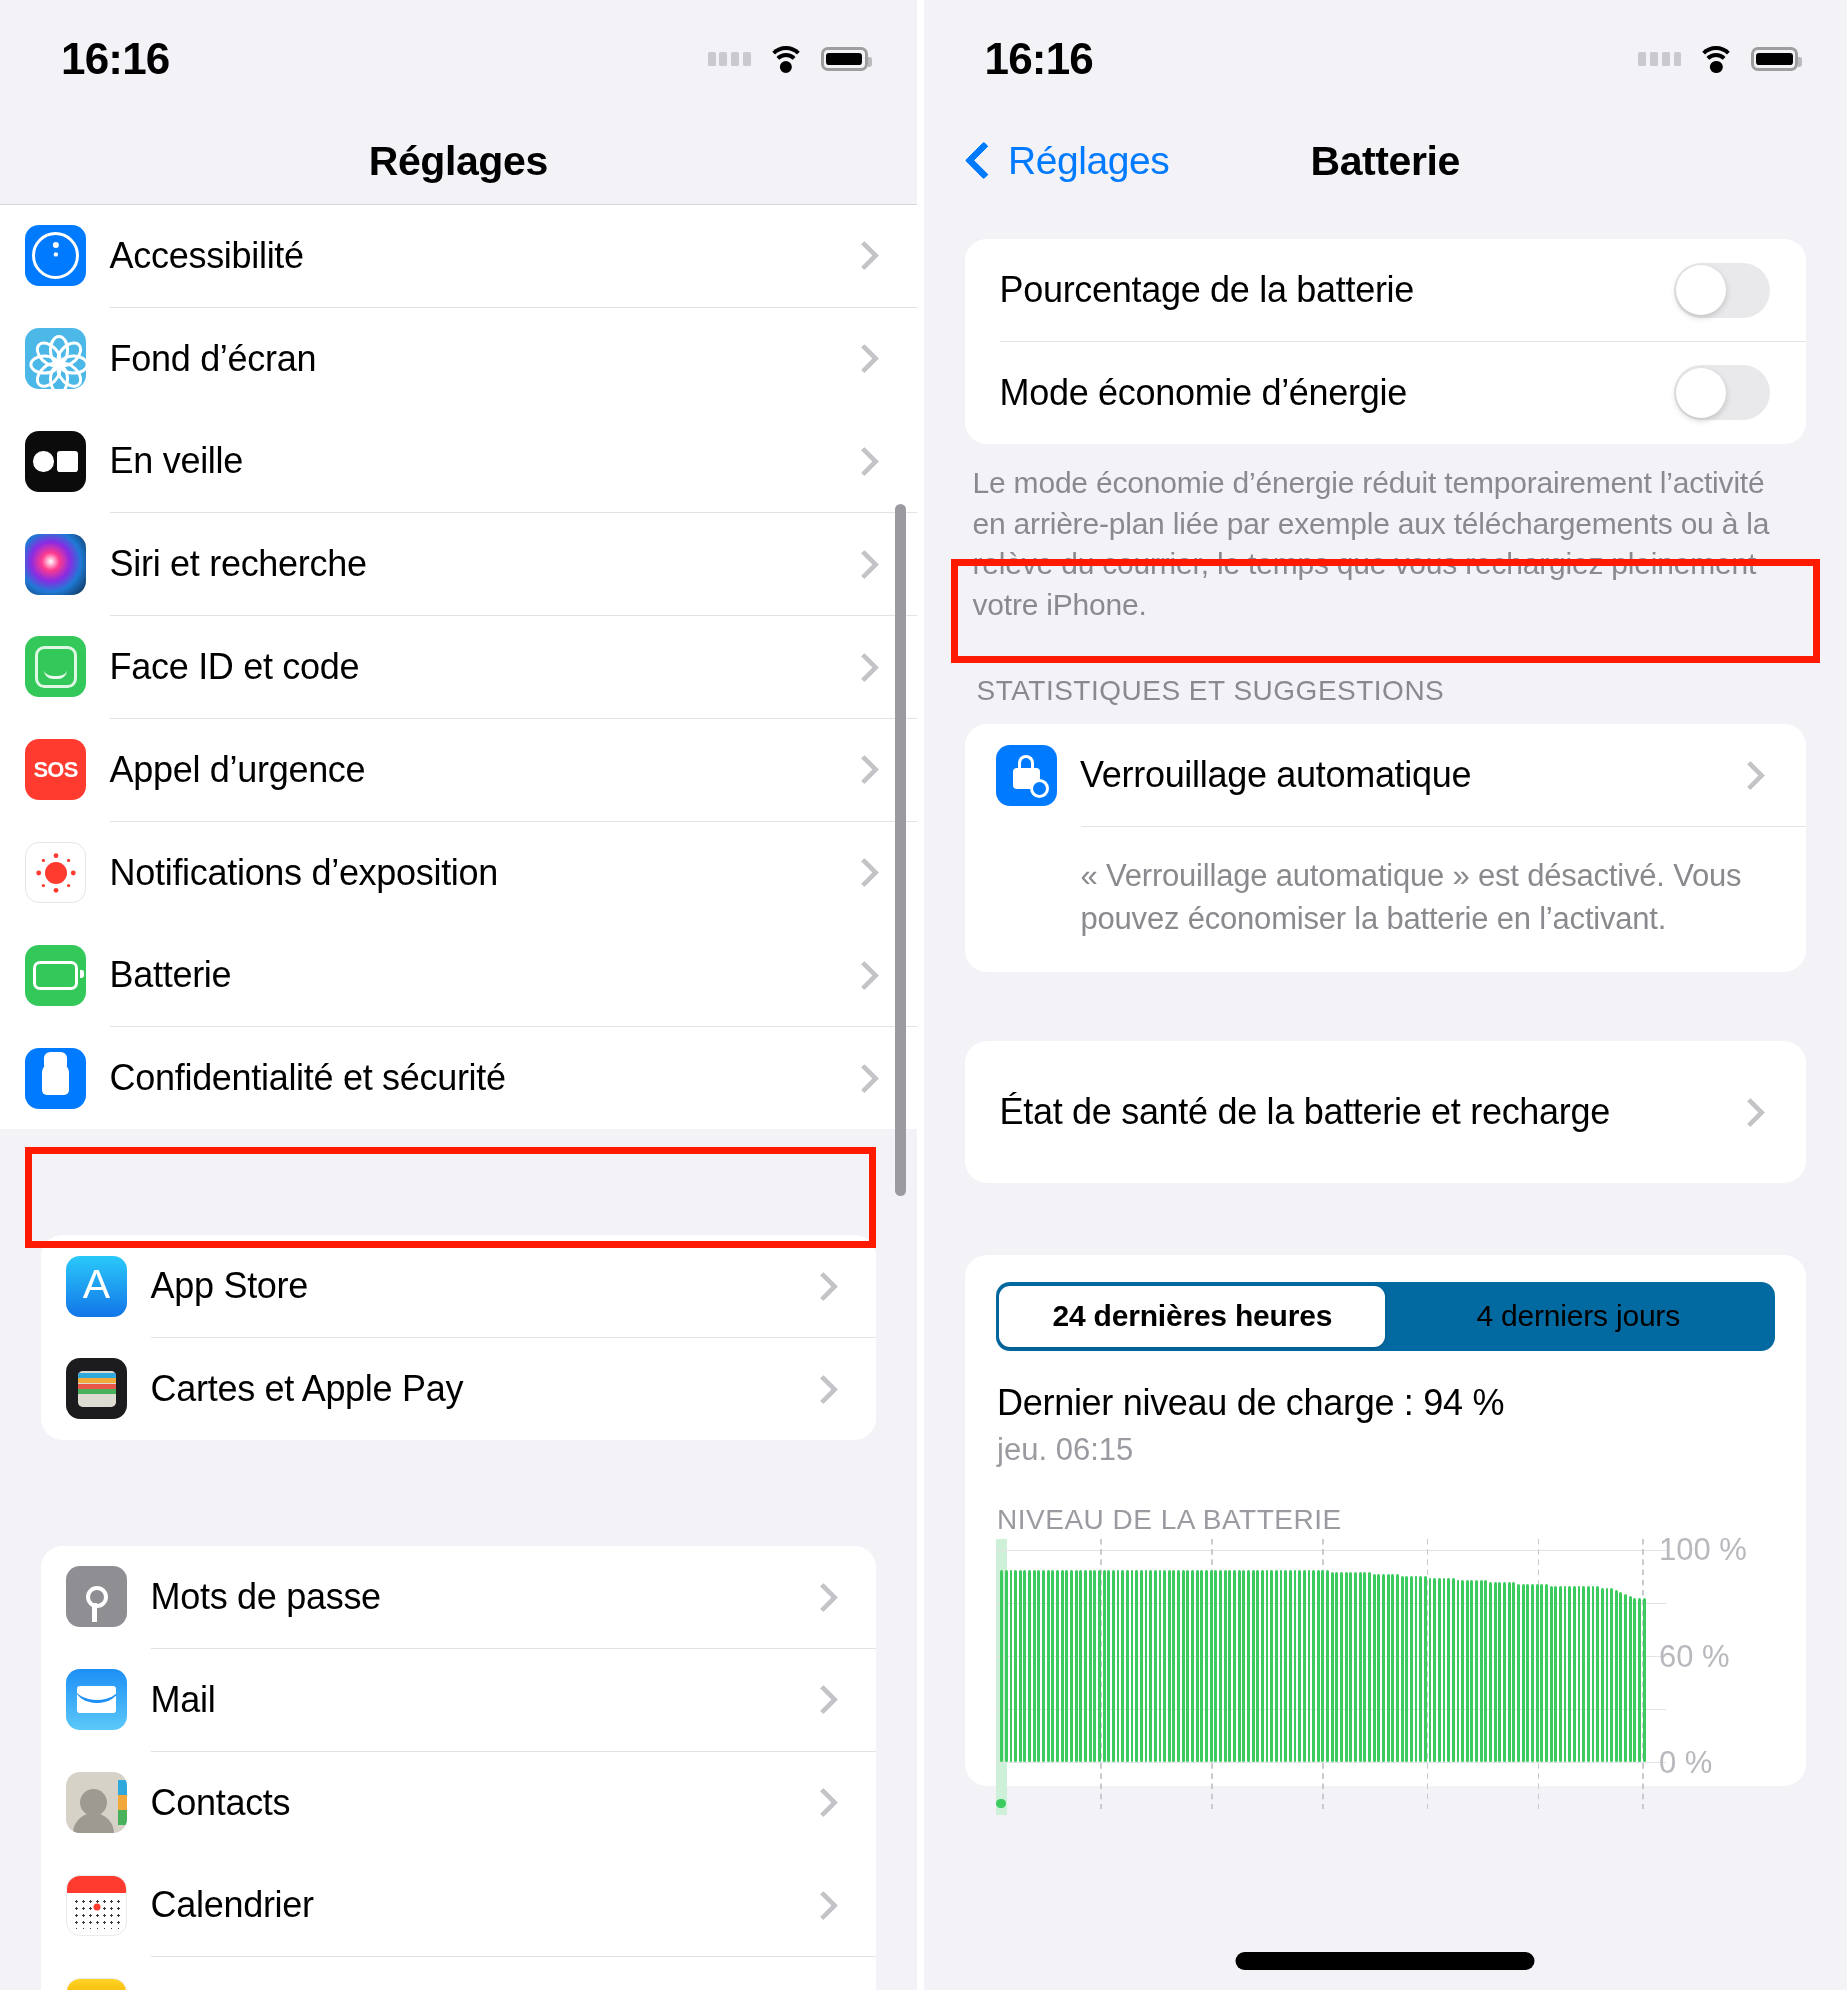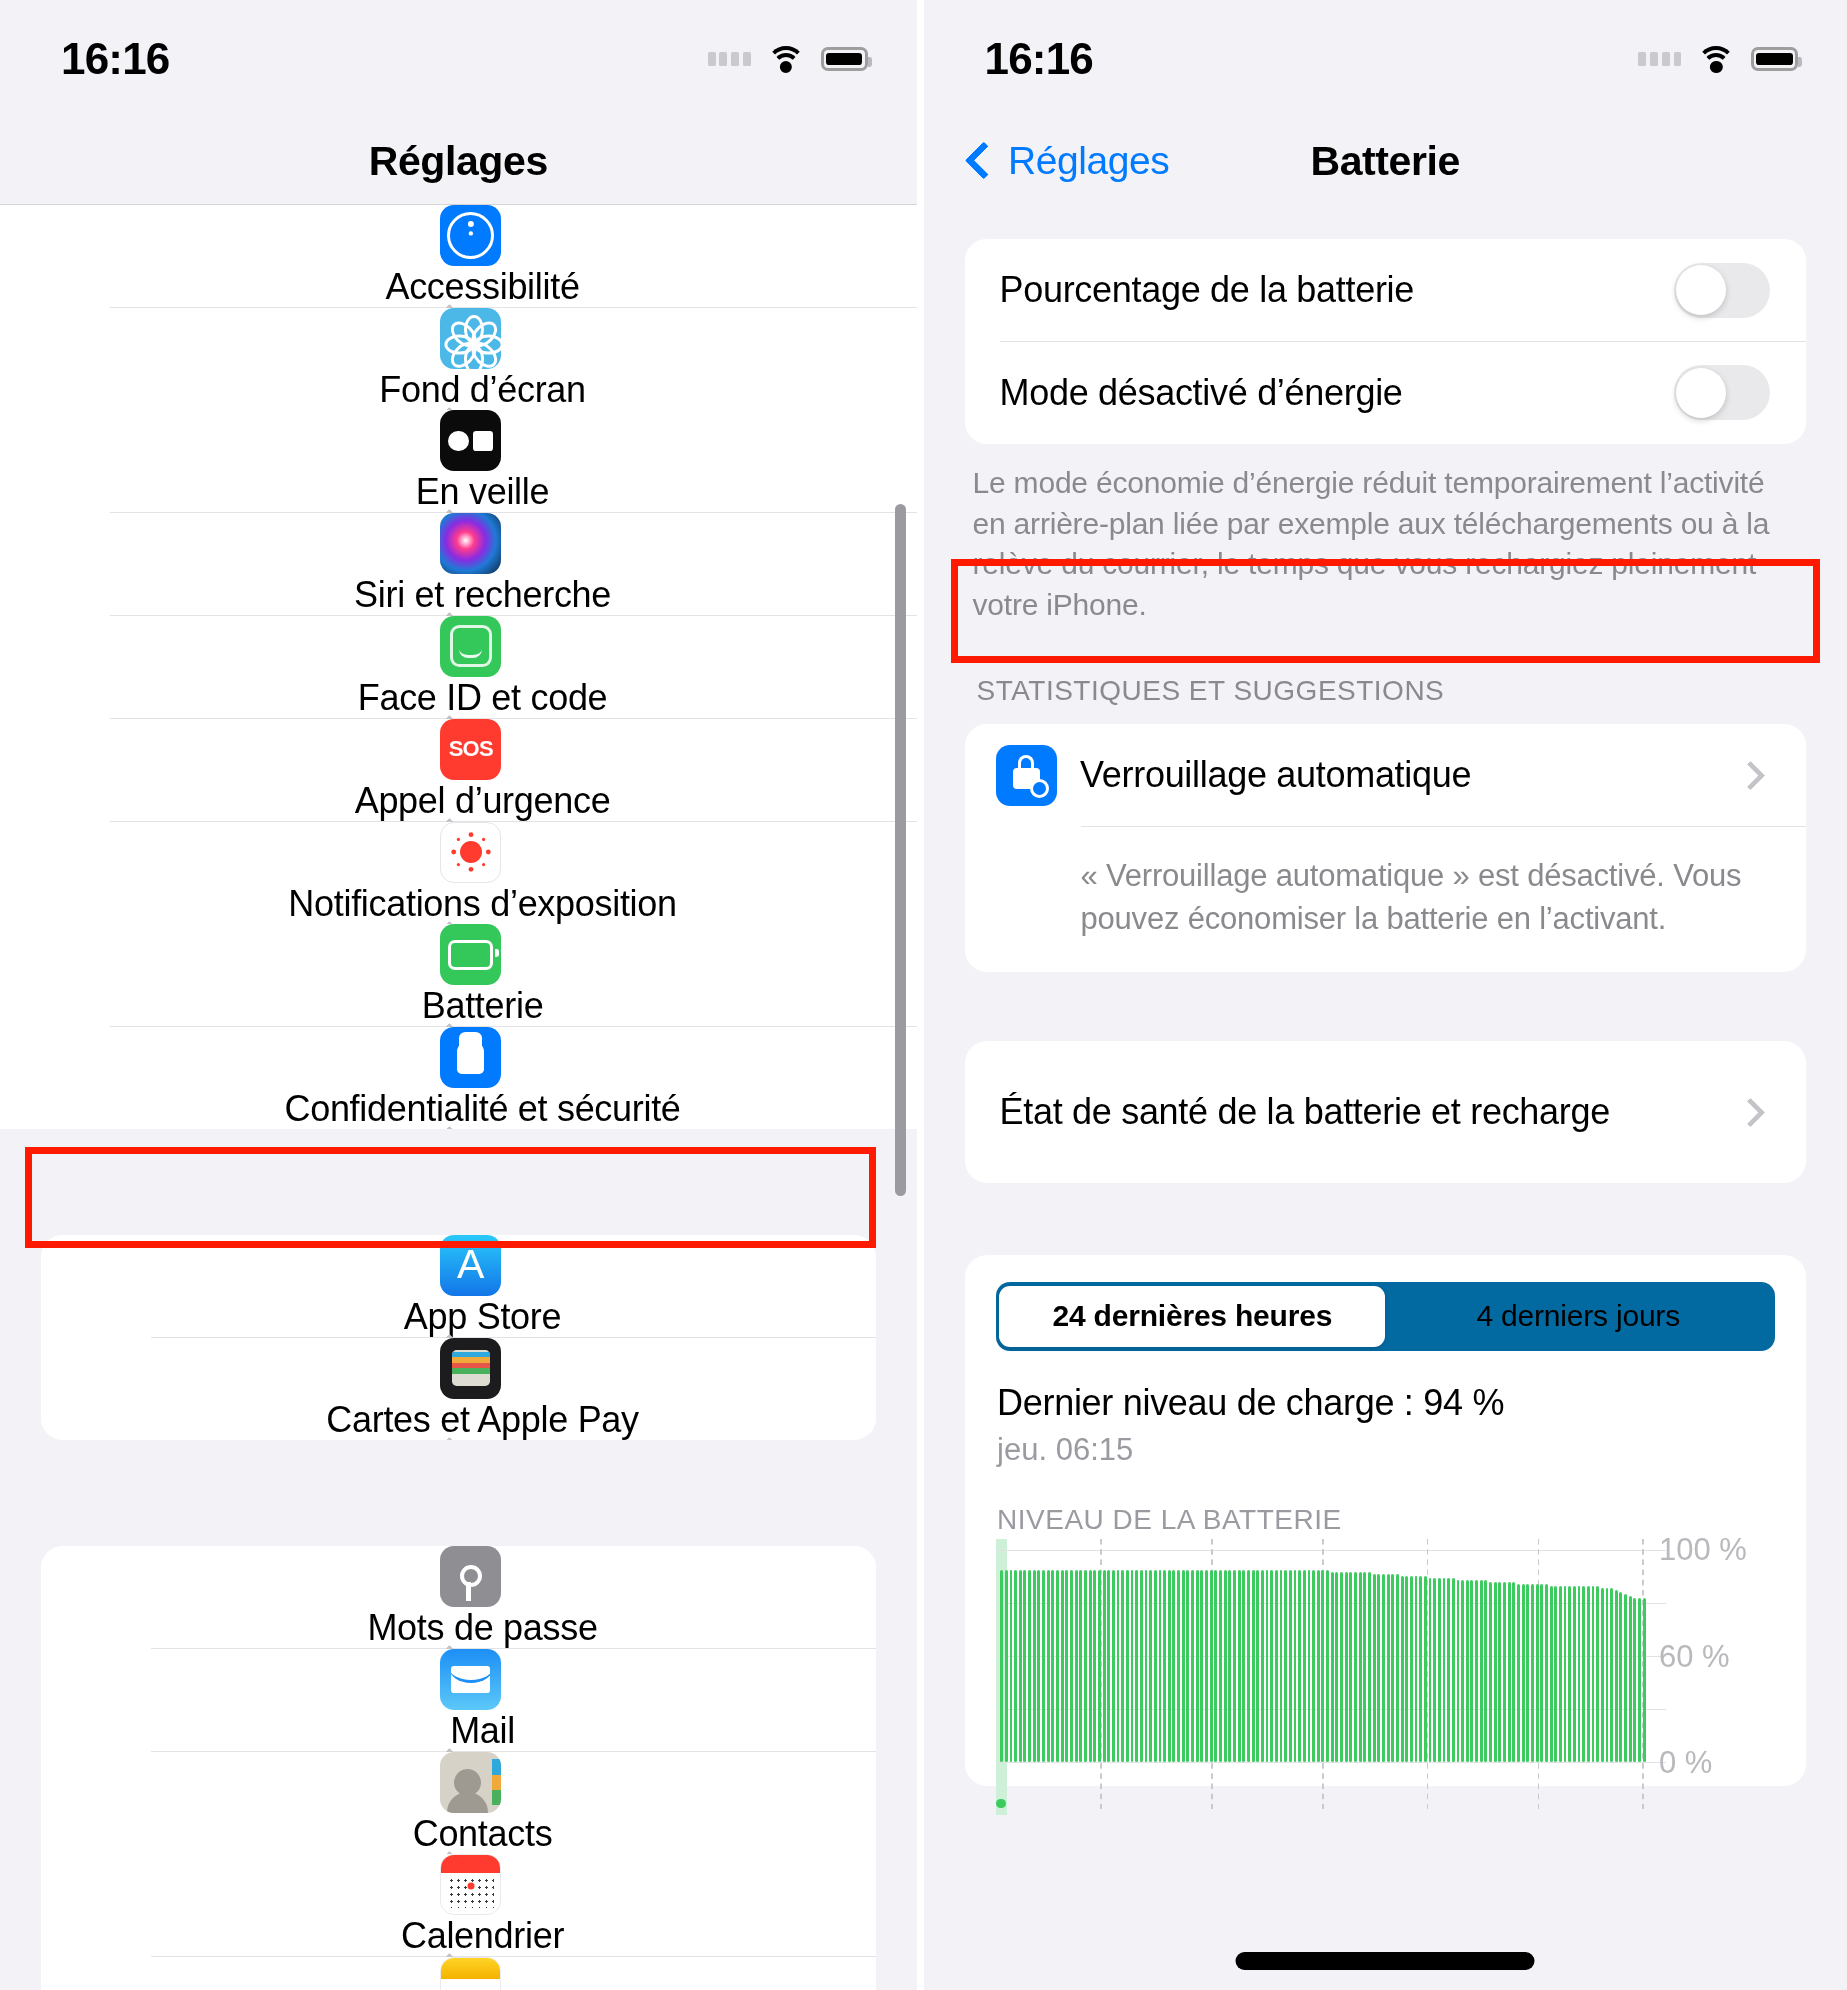--- a/index.html
+++ b/index.html
@@ -54,21 +54,21 @@
 
   
   .left-body{position:relative;height:1786px;background:#F2F2F7;overflow:hidden;}
   .hairline{height:0.8px;background:#D4D4D8;width:100%;}
   .group{
     background:#fff;border-radius:22px;margin:0 41px;overflow:hidden;
   }
   .group.flat-top{border-radius:0;margin:0;}
   .row{
     display:flex;align-items:center;height:102px;position:relative;background:#fff;
-    padding-left:25px;box-sizing:border-box;flex-direction:column;
+    padding-left:25px;box-sizing:border-box;
   }
   .row .ico{width:61px;height:61px;border-radius:14px;flex:none;position:relative;overflow:hidden;
     display:flex;align-items:center;justify-content:center;}
   .row .lbl{font-size:36px;color:#000;margin-left:23.6px;letter-spacing:-0.3px;flex:1;}
   .row .chev{
     width:15.7px;height:15.7px;border-right:5.5px solid #C4C4C8;border-top:5.5px solid #C4C4C8;
     transform:rotate(45deg);margin-right:42px;border-radius:1.6px;flex:none;
   }
   .sep{height:0.8px;background:#E3E3E6;margin-left:110px;}
   .gap{height:53px;}
@@ -428,21 +428,21 @@
 
       <div class="card">
         <div class="trow">
           <div class="tlbl">Pourcentage de la batterie</div>
           <div class="toggle">
               <div class="knob"></div>
             </div>
         </div>
         <div class="cardsep" style="margin-left:35px"></div>
         <div class="trow">
-          <div class="tlbl">Mode désactivé d’énergie</div>
+          <div class="tlbl">Mode économie d’énergie</div>
           <div class="toggle">
               <div class="knob"></div>
             </div>
         </div>
       </div>
 
       <div class="footnote">Le mode économie d’énergie réduit temporairement l’activité en arrière-plan liée par exemple aux téléchargements ou à la relève du courrier, le temps que vous rechargiez pleinement votre iPhone.</div>
 
       <div class="sectionhdr">STATISTIQUES ET SUGGESTIONS</div>
 

